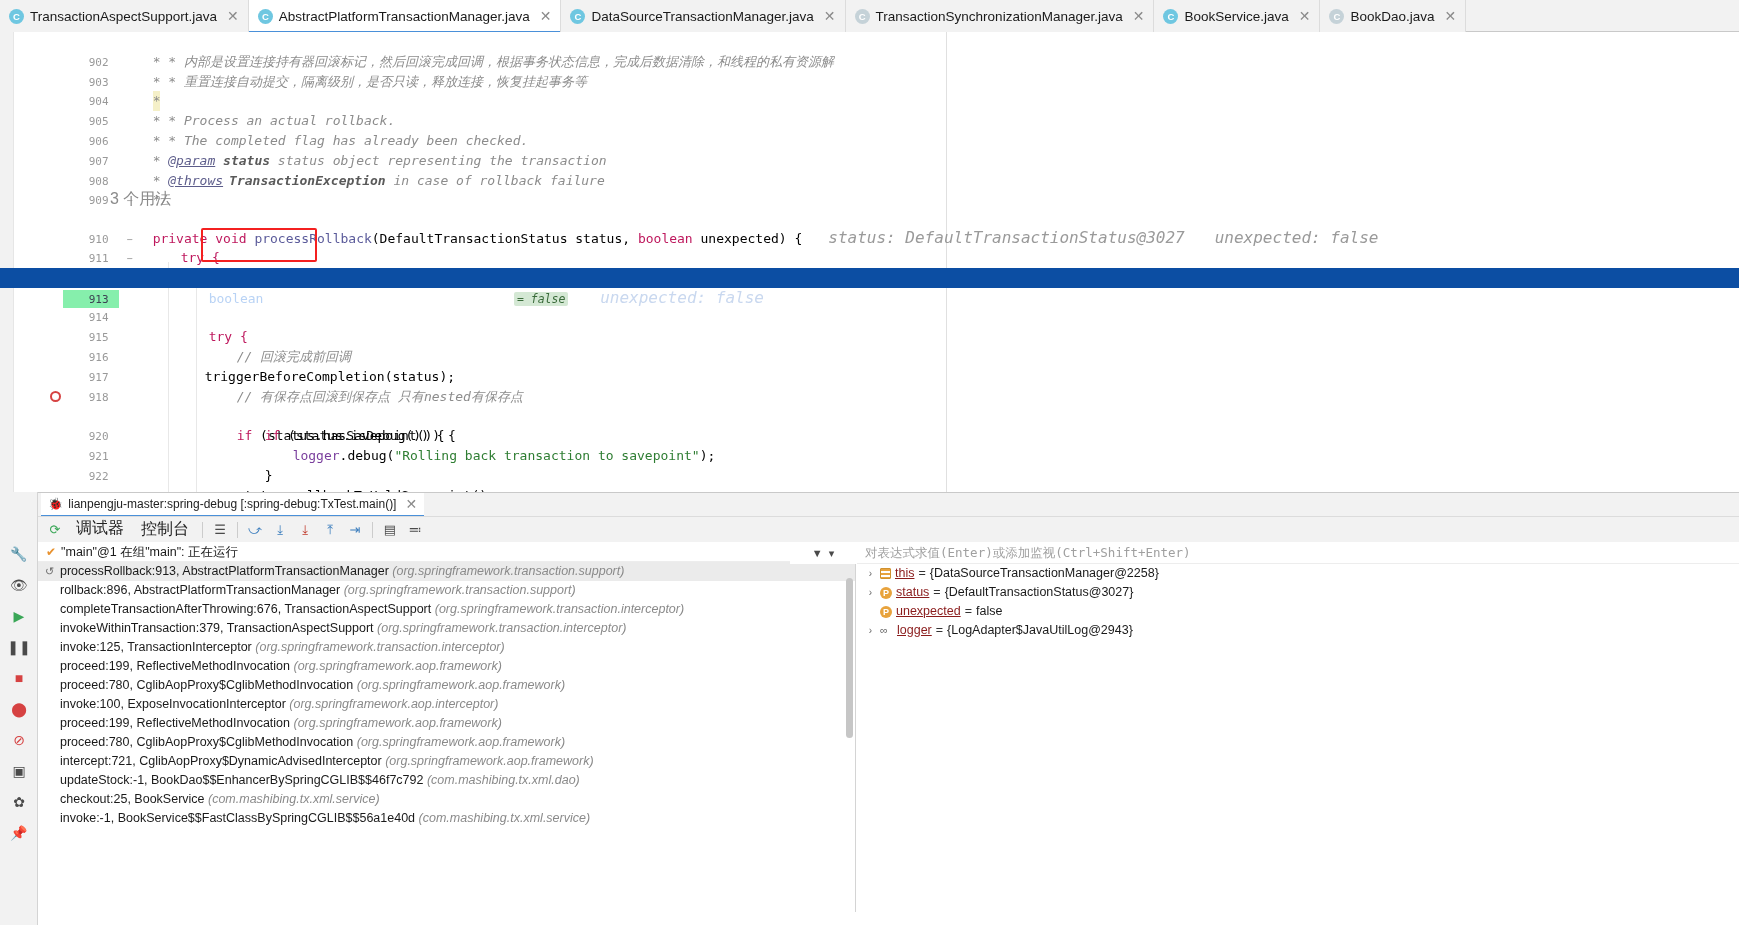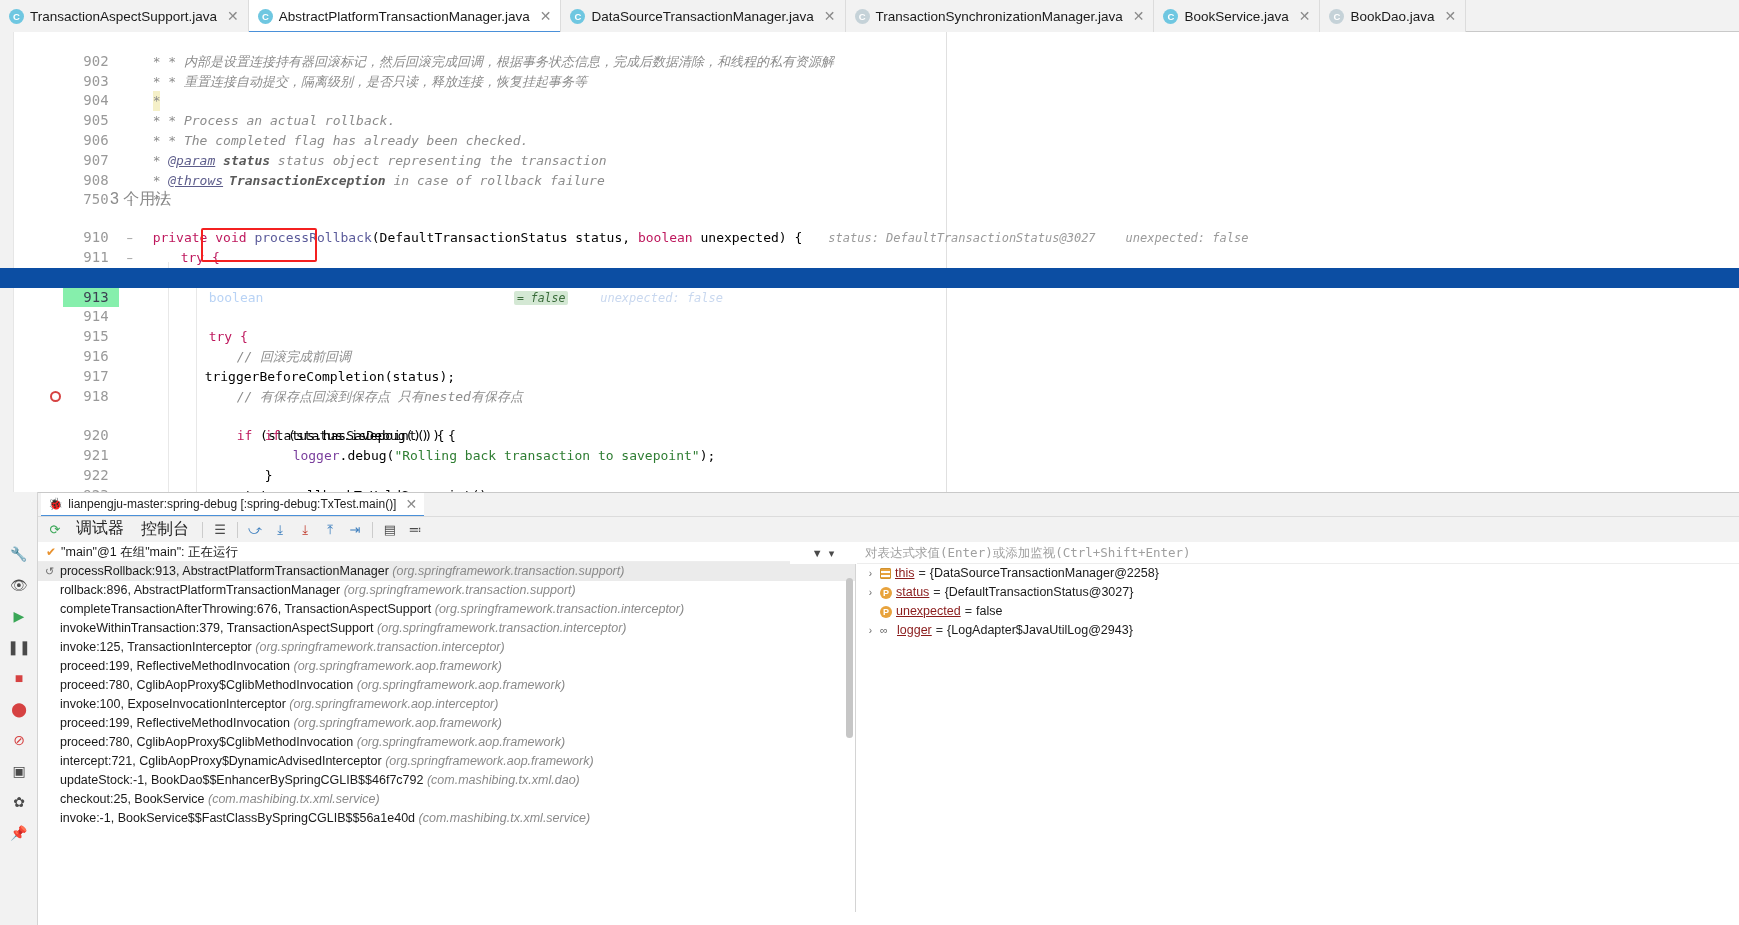--- a/index.html
+++ b/index.html
@@ -55,42 +55,42 @@
     font-family: "DejaVu Sans Mono", monospace; font-size: 13px;
   }
   .cl {
     position: relative; height: 19.8px; line-height: 19.8px; white-space: pre;
   }
   .cl.sel { background: #0c4ea3; }
   .cl.sel .ln { background: #86efac; color: #3b4252; }
   .ln {
     display: inline-block; width: 56px; text-align: right;
     padding-right: 10px; color: #999999;
-    font-family: "DejaVu Sans Mono", monospace; font-size: 14px;
+    font-family: "DejaVu Sans Mono", monospace; font-size: 11px;
     background: #ffffff;
   }
   .fold {
     display: inline-block; width: 22px; text-align: center;
     color: #9a9a9a; font-size: 10px; background: #ffffff;
   }
   .bp {
     position: absolute; left: 50px; top: 4px;
     width: 11px; height: 11px; border-radius: 50%;
     border: 2px solid #d64242; background: transparent;
   }
   .txt { display: inline-block; }
   
   .kw  { color: #be185d; font-weight: normal; }
   .cm  { color: #8c8c8c; font-style: italic; }
   .cmb { color: #5a5a5a; font-style: italic; font-weight: bold; }
   .tag { color: #5c5c8a; font-style: italic; text-decoration: underline; }
   .str { color: #2e7d32; }
   .id  { color: #000000; }
   .fld { color: #7a3e9d; }
-  .hint{ color: #9a9a9a; font-style: italic; font-size: 12px; }
+  .hint{ color: #9a9a9a; font-style: italic; font-size: 16px; }
   .sel .txt, .sel .hint { color: #ffffff; }
   .sel .kw { color: #b9d3f5; }
   .sel .hint { color: #c9d8ef; }
   .usages {
     position: relative; height: 18px; line-height: 18px;
     padding-left: 110px; color: #8a8a8a; font-size: 16px;
     font-family: "Liberation Sans", sans-serif;
   }
   .mark-yellow { background: #f5f0c8; }
   .val-chip {
@@ -298,21 +298,21 @@
 
       <div class="cl">
         <span class="ln">907</span><span class="fold"></span><span class="txt cm" style="margin-left:12px;">* </span><span class="txt tag">@param</span><span class="txt cmb"> status</span><span class="txt cm"> status object representing the transaction</span>
       </div>
 
       <div class="cl">
         <span class="ln">908</span><span class="fold"></span><span class="txt cm" style="margin-left:12px;">* </span><span class="txt tag">@throws</span><span class="txt cmb" style="margin-left:6px;">TransactionException</span><span class="txt cm"> in case of rollback failure</span>
       </div>
 
       <div class="cl">
-        <span class="ln">750</span><span class="fold">−</span><span class="txt cm" style="margin-left:12px;">*/</span>
+        <span class="ln">909</span><span class="fold">−</span><span class="txt cm" style="margin-left:12px;">*/</span>
       </div>
 
       <div class="usages">3 个用法</div>
 
       <div class="cl">
         <span class="ln">910</span><span class="fold">−</span><span class="txt kw" style="margin-left:12px;">private</span><span class="txt"> </span><span class="txt kw">void</span><span class="txt"> </span><span class="txt" style="color:#5a5a9a;">processRollback</span><span class="txt id">(DefaultTransactionStatus status, </span><span class="txt kw">boolean</span><span class="txt id"> unexpected) {</span><span class="hint" style="margin-left:26px;">status: DefaultTransactionStatus@3027</span><span class="hint" style="margin-left:30px;">unexpected: false</span>
       </div>
 
       <div class="cl">
         <span class="ln">911</span><span class="fold">−</span><span class="txt kw" style="margin-left:40px;">try {</span>

